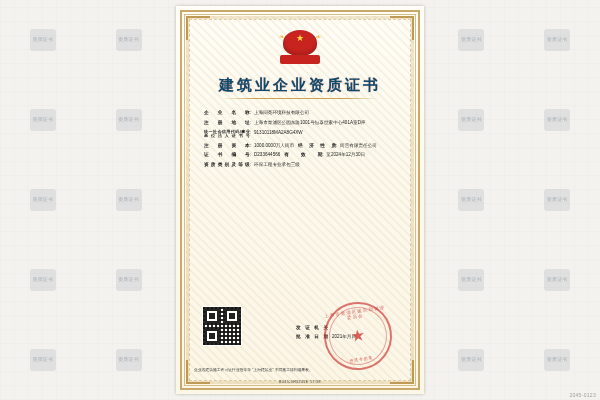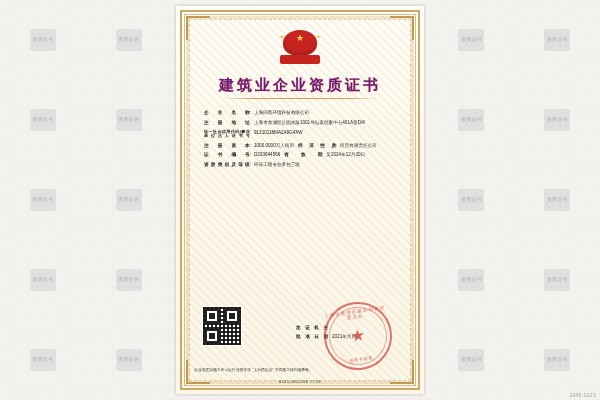--- a/index.html
+++ b/index.html
@@ -159,21 +159,21 @@
     color: #e8b93f;
     font-size: 7px;
   }
 
   
   #cert-title {
     position: absolute;
     left: 0; right: 0;
     top: 70px;
     text-align: center;
-    color: #701a75;
+    color: #0c4a6e;
     font-family: "Liberation Serif", serif;
     font-weight: bold;
     font-size: 15px;
     letter-spacing: 3px;
     text-shadow: 0 0 1px rgba(179,38,27,0.5);
   }
   #title-rule {
     position: absolute;
     left: 46px; right: 46px;
     top: 92px;

